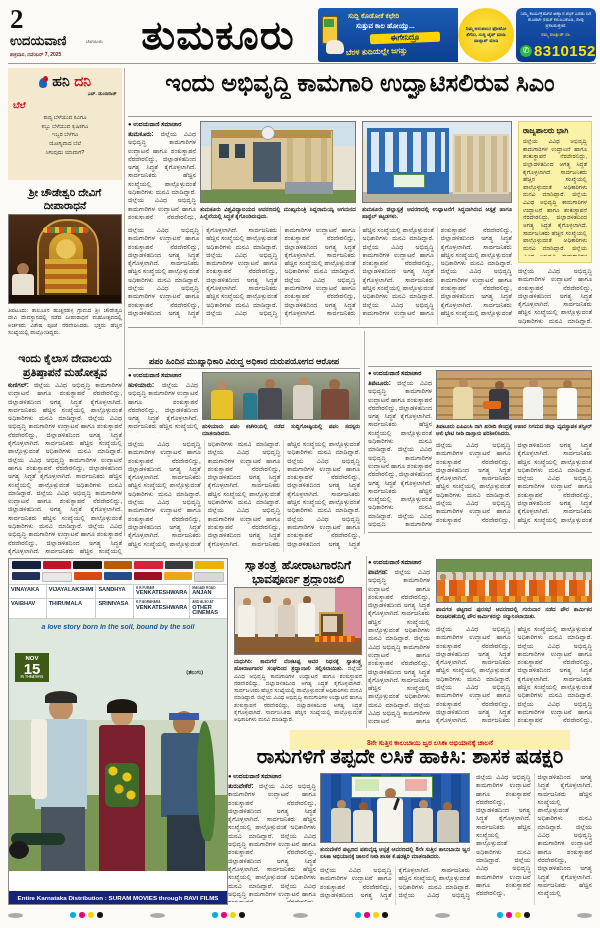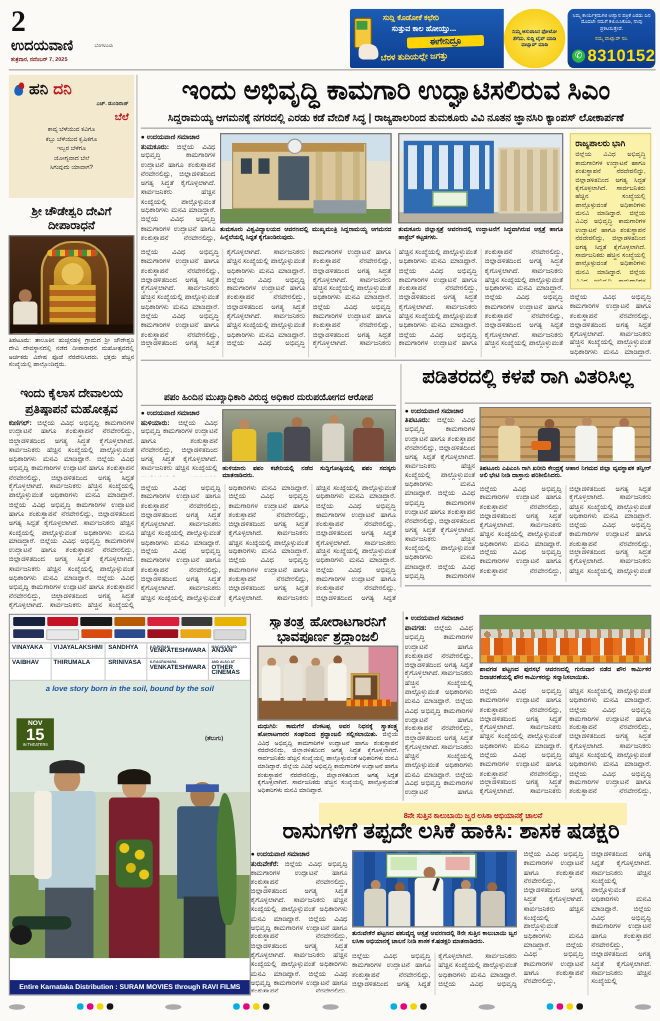--- a/index.html
+++ b/index.html
@@ -33,20 +33,21 @@
 
 <div class="page">
 
   <div class="abs" style="left:8px;top:6px;width:112px;height:56px;">
     <span class="abs" style="left:2px;top:0;font-family:'Liberation Serif',serif;font-size:27px;font-weight:bold;color:#111;line-height:1;">2</span>
     <span class="abs" style="left:2px;top:27px;font-size:13px;font-weight:bold;color:#111;white-space:nowrap;">ಉದಯವಾಣಿ</span>
     <span class="abs" style="left:78px;top:33px;font-size:4.5px;color:#333;white-space:nowrap;">ಬೆಂಗಳೂರು</span>
     <span class="abs" style="left:2px;top:45px;font-size:5px;color:#7a1010;font-weight:bold;white-space:nowrap;">ಶುಕ್ರವಾರ, ನವೆಂಬರ್ 7, 2025</span>
   </div>
 
+  <div class="abs hl" style="left:122px;top:8px;width:192px;height:54px;font-size:40px;line-height:54px;letter-spacing:1px;">ತುಮಕೂರು</div>
 
   <div class="abs" style="left:318px;top:8px;width:278px;height:54px;display:flex;border-radius:3px;overflow:hidden;">
     <div style="width:140px;background:linear-gradient(180deg,#1c5cb4,#0d3f91);position:relative;">
       <div style="position:absolute;left:2px;top:6px;width:26px;height:44px;">
         <div style="position:absolute;left:2px;top:2px;width:14px;height:26px;background:#f6c83c;border-radius:2px;border:1px solid #7a5a00;"></div>
         <div style="position:absolute;left:4px;top:5px;width:10px;height:8px;background:#3f9c3f;"></div>
         <div style="position:absolute;left:6px;top:26px;width:18px;height:14px;background:#f4e9dd;border-radius:6px 8px 4px 4px;"></div>
       </div>
       <div style="position:absolute;left:30px;top:4px;width:108px;font-size:7px;font-weight:bold;color:#ffe14d;white-space:nowrap;overflow:hidden;">ಸುದ್ದಿ ಕೊಡೋಕೆ ಕಛೇರಿ</div>
       <div style="position:absolute;left:38px;top:14px;width:100px;font-size:7px;font-weight:bold;color:#fff;white-space:nowrap;overflow:hidden;">ಸುತ್ತುವ ಕಾಲ ಹೋಯ್ತು...</div>
@@ -64,30 +65,30 @@
         <span style="font-size:15px;font-weight:bold;color:#ffe000;letter-spacing:.5px;white-space:nowrap;">8310152292</span>
       </div>
     </div>
   </div>
 
   <div class="rule-h" style="left:8px;top:63px;width:588px;"></div>
 
   <div class="rule-v" style="left:124px;top:68px;height:468px;"></div>
 
   <div class="abs" style="left:8px;top:68px;width:114px;height:112px;background:#f3e9cf;padding:4px 5px;box-sizing:border-box;">
-    <div style="position:relative;">
+    <div style="text-align:center;position:relative;">
       <span style="display:inline-block;width:9px;height:12px;position:relative;vertical-align:middle;">
         <i style="position:absolute;left:0;top:2px;width:8px;height:10px;background:#1565c0;border-radius:50% 50% 50% 50%/60% 60% 40% 40%;"></i>
         <i style="position:absolute;left:4px;top:0;width:5px;height:6px;background:#c4161c;border-radius:50% 50% 50% 50%/60% 60% 40% 40%;"></i>
       </span>
       <span style="font-size:14px;font-weight:bold;color:#111;">ಹನಿ</span>
       <span style="font-size:14px;font-weight:bold;color:#c4161c;">ದನಿ</span>
     </div>
     <div style="text-align:right;font-size:4.8px;font-weight:bold;color:#333;margin-top:1px;">ಎಚ್. ಡುಂಡಿರಾಜ್</div>
-    <div style="text-align:right;font-size:9px;font-weight:bold;color:#c4161c;margin-top:4px;">ಬೆಲೆ</div>
+    <div style="text-align:left;font-size:9px;font-weight:bold;color:#c4161c;margin-top:4px;">ಬೆಲೆ</div>
     <div style="text-align:center;font-size:5.6px;line-height:1.55;color:#222;margin-top:2px;">
       <div>ಕಾವ್ಯ ಬೆಳೆಯುವ ಕವಿಗೂ</div>
       <div>ಕಬ್ಬು ಬೆಳೆಯುವ ಕೃಷಿಕಗೂ</div>
       <div>ಇಬ್ಬರ ಬೆಳೆಗೂ</div>
       <div>ಯೋಗ್ಯವಾದ ಬೆಲೆ</div>
       <div>ಸಿಗುವುದು ಯಾವಾಗ?</div>
     </div>
   </div>
 
   <div class="abs hl" style="left:8px;top:186px;width:114px;font-size:10.5px;">ಶ್ರೀ ಚೌಡೇಶ್ವರಿ ದೇವಿಗೆ</div>
@@ -109,21 +110,20 @@
   <div class="cap" style="left:8px;top:307px;width:114px;height:42px;font-weight:normal;">ತಿಪಟೂರು: ತಾಲೂಕಿನ ಹುಚ್ಚನಹಳ್ಳಿ ಗ್ರಾಮದ ಶ್ರೀ ಚೌಡೇಶ್ವರಿ ದೇವಿ ದೇವಸ್ಥಾನದಲ್ಲಿ ನಡೆದ ದೀಪಾರಾಧನೆ ಮಹೋತ್ಸವದಲ್ಲಿ ಅರ್ಚಕರು ವಿಶೇಷ ಪೂಜೆ ನೆರವೇರಿಸಿದರು. ಭಕ್ತರು ಹೆಚ್ಚಿನ ಸಂಖ್ಯೆಯಲ್ಲಿ ಪಾಲ್ಗೊಂಡಿದ್ದರು.</div>
 
   <div class="abs hl" style="left:8px;top:352px;width:114px;font-size:11px;">ಇಂದು ಕೈಲಾಸ ದೇವಾಲಯ</div>
   <div class="abs hl" style="left:8px;top:366px;width:114px;font-size:11px;">ಪ್ರತಿಷ್ಠಾಪನೆ ಮಹೋತ್ಸವ</div>
   <div class="abs body-txt" style="left:8px;top:381px;width:114px;height:174px;">
     <span class="dl">ಕುಣಿಗಲ್:</span>
     <span> ಜಿಲ್ಲೆಯ ವಿವಿಧ ಅಭಿವೃದ್ಧಿ ಕಾಮಗಾರಿಗಳ ಉದ್ಘಾಟನೆ ಹಾಗೂ ಶಂಕುಸ್ಥಾಪನೆ ನೆರವೇರಲಿದ್ದು, ಜಿಲ್ಲಾಡಳಿತದಿಂದ ಅಗತ್ಯ ಸಿದ್ಧತೆ ಕೈಗೊಳ್ಳಲಾಗಿದೆ. ಸಾರ್ವಜನಿಕರು ಹೆಚ್ಚಿನ ಸಂಖ್ಯೆಯಲ್ಲಿ ಪಾಲ್ಗೊಳ್ಳುವಂತೆ ಅಧಿಕಾರಿಗಳು ಮನವಿ ಮಾಡಿದ್ದಾರೆ. ಜಿಲ್ಲೆಯ ವಿವಿಧ ಅಭಿವೃದ್ಧಿ ಕಾಮಗಾರಿಗಳ ಉದ್ಘಾಟನೆ ಹಾಗೂ ಶಂಕುಸ್ಥಾಪನೆ ನೆರವೇರಲಿದ್ದು, ಜಿಲ್ಲಾಡಳಿತದಿಂದ ಅಗತ್ಯ ಸಿದ್ಧತೆ ಕೈಗೊಳ್ಳಲಾಗಿದೆ. ಸಾರ್ವಜನಿಕರು ಹೆಚ್ಚಿನ ಸಂಖ್ಯೆಯಲ್ಲಿ ಪಾಲ್ಗೊಳ್ಳುವಂತೆ ಅಧಿಕಾರಿಗಳು ಮನವಿ ಮಾಡಿದ್ದಾರೆ. ಜಿಲ್ಲೆಯ ವಿವಿಧ ಅಭಿವೃದ್ಧಿ ಕಾಮಗಾರಿಗಳ ಉದ್ಘಾಟನೆ ಹಾಗೂ ಶಂಕುಸ್ಥಾಪನೆ ನೆರವೇರಲಿದ್ದು, ಜಿಲ್ಲಾಡಳಿತದಿಂದ ಅಗತ್ಯ ಸಿದ್ಧತೆ ಕೈಗೊಳ್ಳಲಾಗಿದೆ. ಸಾರ್ವಜನಿಕರು ಹೆಚ್ಚಿನ ಸಂಖ್ಯೆಯಲ್ಲಿ ಪಾಲ್ಗೊಳ್ಳುವಂತೆ ಅಧಿಕಾರಿಗಳು ಮನವಿ ಮಾಡಿದ್ದಾರೆ. ಜಿಲ್ಲೆಯ ವಿವಿಧ ಅಭಿವೃದ್ಧಿ ಕಾಮಗಾರಿಗಳ ಉದ್ಘಾಟನೆ ಹಾಗೂ ಶಂಕುಸ್ಥಾಪನೆ ನೆರವೇರಲಿದ್ದು, ಜಿಲ್ಲಾಡಳಿತದಿಂದ ಅಗತ್ಯ ಸಿದ್ಧತೆ ಕೈಗೊಳ್ಳಲಾಗಿದೆ. ಸಾರ್ವಜನಿಕರು ಹೆಚ್ಚಿನ ಸಂಖ್ಯೆಯಲ್ಲಿ ಪಾಲ್ಗೊಳ್ಳುವಂತೆ ಅಧಿಕಾರಿಗಳು ಮನವಿ ಮಾಡಿದ್ದಾರೆ. ಜಿಲ್ಲೆಯ ವಿವಿಧ ಅಭಿವೃದ್ಧಿ ಕಾಮಗಾರಿಗಳ ಉದ್ಘಾಟನೆ ಹಾಗೂ ಶಂಕುಸ್ಥಾಪನೆ ನೆರವೇರಲಿದ್ದು, ಜಿಲ್ಲಾಡಳಿತದಿಂದ ಅಗತ್ಯ ಸಿದ್ಧತೆ ಕೈಗೊಳ್ಳಲಾಗಿದೆ. ಸಾರ್ವಜನಿಕರು ಹೆಚ್ಚಿನ ಸಂಖ್ಯೆಯಲ್ಲಿ ಪಾಲ್ಗೊಳ್ಳುವಂತೆ ಅಧಿಕಾರಿಗಳು ಮನವಿ ಮಾಡಿದ್ದಾರೆ. ಜಿಲ್ಲೆಯ ವಿವಿಧ ಅಭಿವೃದ್ಧಿ ಕಾಮಗಾರಿಗಳ ಉದ್ಘಾಟನೆ ಹಾಗೂ ಶಂಕುಸ್ಥಾಪನೆ ನೆರವೇರಲಿದ್ದು, ಜಿಲ್ಲಾಡಳಿತದಿಂದ ಅಗತ್ಯ ಸಿದ್ಧತೆ ಕೈಗೊಳ್ಳಲಾಗಿದೆ. ಸಾರ್ವಜನಿಕರು ಹೆಚ್ಚಿನ ಸಂಖ್ಯೆಯಲ್ಲಿ ಪಾಲ್ಗೊಳ್ಳುವಂತೆ ಅಧಿಕಾರಿಗಳು ಮನವಿ ಮಾಡಿದ್ದಾರೆ.</span>
   </div>
 
   <div class="abs hl" style="left:128px;top:66px;width:464px;font-size:24px;height:33px;line-height:33px;">ಇಂದು ಅಭಿವೃದ್ಧಿ ಕಾಮಗಾರಿ ಉದ್ಘಾಟಿಸಲಿರುವ ಸಿಎಂ</div>
-  <div class="abs subhead" style="left:128px;top:101px;width:464px;font-size:9.5px;height:13px;line-height:13px;">ಸಿದ್ದರಾಮಯ್ಯ ಆಗಮನಕ್ಕೆ ನಗರದಲ್ಲಿ ಎರಡು ಕಡೆ ವೇದಿಕೆ ಸಿದ್ಧ | ರಾಜ್ಯಪಾಲರಿಂದ ತುಮಕೂರು ವಿವಿ ನೂತನ ಜ್ಞಾನಸಿರಿ ಕ್ಯಾಂಪಸ್ ಲೋಕಾರ್ಪಣೆ</div>
   <div class="rule-h" style="left:128px;top:116px;width:464px;"></div>
 
   <div class="abs" style="left:128px;top:121px;width:68px;height:102px;">
     <div class="byline">● <span>ಉದಯವಾಣಿ ಸಮಾಚಾರ</span></div>
     <div class="body-txt" style="height:90px;margin-top:2px;">
       <span class="dl">ತುಮಕೂರು:</span>
       <span> ಜಿಲ್ಲೆಯ ವಿವಿಧ ಅಭಿವೃದ್ಧಿ ಕಾಮಗಾರಿಗಳ ಉದ್ಘಾಟನೆ ಹಾಗೂ ಶಂಕುಸ್ಥಾಪನೆ ನೆರವೇರಲಿದ್ದು, ಜಿಲ್ಲಾಡಳಿತದಿಂದ ಅಗತ್ಯ ಸಿದ್ಧತೆ ಕೈಗೊಳ್ಳಲಾಗಿದೆ. ಸಾರ್ವಜನಿಕರು ಹೆಚ್ಚಿನ ಸಂಖ್ಯೆಯಲ್ಲಿ ಪಾಲ್ಗೊಳ್ಳುವಂತೆ ಅಧಿಕಾರಿಗಳು ಮನವಿ ಮಾಡಿದ್ದಾರೆ. ಜಿಲ್ಲೆಯ ವಿವಿಧ ಅಭಿವೃದ್ಧಿ ಕಾಮಗಾರಿಗಳ ಉದ್ಘಾಟನೆ ಹಾಗೂ ಶಂಕುಸ್ಥಾಪನೆ ನೆರವೇರಲಿದ್ದು, ಜಿಲ್ಲಾಡಳಿತದಿಂದ ಅಗತ್ಯ ಸಿದ್ಧತೆ ಕೈಗೊಳ್ಳಲಾಗಿದೆ. ಸಾರ್ವಜನಿಕರು ಹೆಚ್ಚಿನ ಸಂಖ್ಯೆಯಲ್ಲಿ ಪಾಲ್ಗೊಳ್ಳುವಂತೆ ಅಧಿಕಾರಿಗಳು ಮನವಿ ಮಾಡಿದ್ದಾರೆ. ಜಿಲ್ಲೆಯ ವಿವಿಧ ಅಭಿವೃದ್ಧಿ ಕಾಮಗಾರಿಗಳ ಉದ್ಘಾಟನೆ ಹಾಗೂ ಶಂಕುಸ್ಥಾಪನೆ ನೆರವೇರಲಿದ್ದು, ಜಿಲ್ಲಾಡಳಿತದಿಂದ ಅಗತ್ಯ ಸಿದ್ಧತೆ ಕೈಗೊಳ್ಳಲಾಗಿದೆ. ಸಾರ್ವಜನಿಕರು ಹೆಚ್ಚಿನ ಸಂಖ್ಯೆಯಲ್ಲಿ ಪಾಲ್ಗೊಳ್ಳುವಂತೆ ಅಧಿಕಾರಿಗಳು ಮನವಿ ಮಾಡಿದ್ದಾರೆ. ಜಿಲ್ಲೆಯ ವಿವಿಧ ಅಭಿವೃದ್ಧಿ ಕಾಮಗಾರಿಗಳ ಉದ್ಘಾಟನೆ ಹಾಗೂ ಶಂಕುಸ್ಥಾಪನೆ ನೆರವೇರಲಿದ್ದು, ಜಿಲ್ಲಾಡಳಿತದಿಂದ ಅಗತ್ಯ ಸಿದ್ಧತೆ ಕೈಗೊಳ್ಳಲಾಗಿದೆ. ಸಾರ್ವಜನಿಕರು ಹೆಚ್ಚಿನ ಸಂಖ್ಯೆಯಲ್ಲಿ ಪಾಲ್ಗೊಳ್ಳುವಂತೆ ಅಧಿಕಾರಿಗಳು ಮನವಿ ಮಾಡಿದ್ದಾರೆ.</span>
     </div>
   </div>
 
@@ -188,21 +188,20 @@
     <div style="position:absolute;left:40px;top:20px;width:14px;height:28px;background:#2a7a8c;border-radius:3px;"></div>
   </div>
   <div class="cap" style="left:202px;top:423px;width:158px;height:14px;">ಹುಳಿಯಾರು ಪಪಂ ಕಚೇರಿಯಲ್ಲಿ ನಡೆದ ಸುದ್ದಿಗೋಷ್ಠಿಯಲ್ಲಿ ಪಪಂ ಸದಸ್ಯರು ಮಾತನಾಡಿದರು.</div>
 
   <div class="abs body-txt cols3" style="left:128px;top:440px;width:232px;height:112px;">
     <span> ಜಿಲ್ಲೆಯ ವಿವಿಧ ಅಭಿವೃದ್ಧಿ ಕಾಮಗಾರಿಗಳ ಉದ್ಘಾಟನೆ ಹಾಗೂ ಶಂಕುಸ್ಥಾಪನೆ ನೆರವೇರಲಿದ್ದು, ಜಿಲ್ಲಾಡಳಿತದಿಂದ ಅಗತ್ಯ ಸಿದ್ಧತೆ ಕೈಗೊಳ್ಳಲಾಗಿದೆ. ಸಾರ್ವಜನಿಕರು ಹೆಚ್ಚಿನ ಸಂಖ್ಯೆಯಲ್ಲಿ ಪಾಲ್ಗೊಳ್ಳುವಂತೆ ಅಧಿಕಾರಿಗಳು ಮನವಿ ಮಾಡಿದ್ದಾರೆ. ಜಿಲ್ಲೆಯ ವಿವಿಧ ಅಭಿವೃದ್ಧಿ ಕಾಮಗಾರಿಗಳ ಉದ್ಘಾಟನೆ ಹಾಗೂ ಶಂಕುಸ್ಥಾಪನೆ ನೆರವೇರಲಿದ್ದು, ಜಿಲ್ಲಾಡಳಿತದಿಂದ ಅಗತ್ಯ ಸಿದ್ಧತೆ ಕೈಗೊಳ್ಳಲಾಗಿದೆ. ಸಾರ್ವಜನಿಕರು ಹೆಚ್ಚಿನ ಸಂಖ್ಯೆಯಲ್ಲಿ ಪಾಲ್ಗೊಳ್ಳುವಂತೆ ಅಧಿಕಾರಿಗಳು ಮನವಿ ಮಾಡಿದ್ದಾರೆ. ಜಿಲ್ಲೆಯ ವಿವಿಧ ಅಭಿವೃದ್ಧಿ ಕಾಮಗಾರಿಗಳ ಉದ್ಘಾಟನೆ ಹಾಗೂ ಶಂಕುಸ್ಥಾಪನೆ ನೆರವೇರಲಿದ್ದು, ಜಿಲ್ಲಾಡಳಿತದಿಂದ ಅಗತ್ಯ ಸಿದ್ಧತೆ ಕೈಗೊಳ್ಳಲಾಗಿದೆ. ಸಾರ್ವಜನಿಕರು ಹೆಚ್ಚಿನ ಸಂಖ್ಯೆಯಲ್ಲಿ ಪಾಲ್ಗೊಳ್ಳುವಂತೆ ಅಧಿಕಾರಿಗಳು ಮನವಿ ಮಾಡಿದ್ದಾರೆ. ಜಿಲ್ಲೆಯ ವಿವಿಧ ಅಭಿವೃದ್ಧಿ ಕಾಮಗಾರಿಗಳ ಉದ್ಘಾಟನೆ ಹಾಗೂ ಶಂಕುಸ್ಥಾಪನೆ ನೆರವೇರಲಿದ್ದು, ಜಿಲ್ಲಾಡಳಿತದಿಂದ ಅಗತ್ಯ ಸಿದ್ಧತೆ ಕೈಗೊಳ್ಳಲಾಗಿದೆ. ಸಾರ್ವಜನಿಕರು ಹೆಚ್ಚಿನ ಸಂಖ್ಯೆಯಲ್ಲಿ ಪಾಲ್ಗೊಳ್ಳುವಂತೆ ಅಧಿಕಾರಿಗಳು ಮನವಿ ಮಾಡಿದ್ದಾರೆ. ಜಿಲ್ಲೆಯ ವಿವಿಧ ಅಭಿವೃದ್ಧಿ ಕಾಮಗಾರಿಗಳ ಉದ್ಘಾಟನೆ ಹಾಗೂ ಶಂಕುಸ್ಥಾಪನೆ ನೆರವೇರಲಿದ್ದು, ಜಿಲ್ಲಾಡಳಿತದಿಂದ ಅಗತ್ಯ ಸಿದ್ಧತೆ ಕೈಗೊಳ್ಳಲಾಗಿದೆ. ಸಾರ್ವಜನಿಕರು ಹೆಚ್ಚಿನ ಸಂಖ್ಯೆಯಲ್ಲಿ ಪಾಲ್ಗೊಳ್ಳುವಂತೆ ಅಧಿಕಾರಿಗಳು ಮನವಿ ಮಾಡಿದ್ದಾರೆ. ಜಿಲ್ಲೆಯ ವಿವಿಧ ಅಭಿವೃದ್ಧಿ ಕಾಮಗಾರಿಗಳ ಉದ್ಘಾಟನೆ ಹಾಗೂ ಶಂಕುಸ್ಥಾಪನೆ ನೆರವೇರಲಿದ್ದು, ಜಿಲ್ಲಾಡಳಿತದಿಂದ ಅಗತ್ಯ ಸಿದ್ಧತೆ ಕೈಗೊಳ್ಳಲಾಗಿದೆ. ಸಾರ್ವಜನಿಕರು ಹೆಚ್ಚಿನ ಸಂಖ್ಯೆಯಲ್ಲಿ ಪಾಲ್ಗೊಳ್ಳುವಂತೆ ಅಧಿಕಾರಿಗಳು ಮನವಿ ಮಾಡಿದ್ದಾರೆ. ಜಿಲ್ಲೆಯ ವಿವಿಧ ಅಭಿವೃದ್ಧಿ ಕಾಮಗಾರಿಗಳ ಉದ್ಘಾಟನೆ ಹಾಗೂ ಶಂಕುಸ್ಥಾಪನೆ ನೆರವೇರಲಿದ್ದು, ಜಿಲ್ಲಾಡಳಿತದಿಂದ ಅಗತ್ಯ ಸಿದ್ಧತೆ ಕೈಗೊಳ್ಳಲಾಗಿದೆ. ಸಾರ್ವಜನಿಕರು ಹೆಚ್ಚಿನ ಸಂಖ್ಯೆಯಲ್ಲಿ ಪಾಲ್ಗೊಳ್ಳುವಂತೆ ಅಧಿಕಾರಿಗಳು ಮನವಿ ಮಾಡಿದ್ದಾರೆ. ಜಿಲ್ಲೆಯ ವಿವಿಧ ಅಭಿವೃದ್ಧಿ ಕಾಮಗಾರಿಗಳ ಉದ್ಘಾಟನೆ ಹಾಗೂ ಶಂಕುಸ್ಥಾಪನೆ ನೆರವೇರಲಿದ್ದು, ಜಿಲ್ಲಾಡಳಿತದಿಂದ ಅಗತ್ಯ ಸಿದ್ಧತೆ ಕೈಗೊಳ್ಳಲಾಗಿದೆ. ಸಾರ್ವಜನಿಕರು ಹೆಚ್ಚಿನ ಸಂಖ್ಯೆಯಲ್ಲಿ ಪಾಲ್ಗೊಳ್ಳುವಂತೆ ಅಧಿಕಾರಿಗಳು ಮನವಿ ಮಾಡಿದ್ದಾರೆ. ಜಿಲ್ಲೆಯ ವಿವಿಧ ಅಭಿವೃದ್ಧಿ ಕಾಮಗಾರಿಗಳ ಉದ್ಘಾಟನೆ ಹಾಗೂ ಶಂಕುಸ್ಥಾಪನೆ ನೆರವೇರಲಿದ್ದು, ಜಿಲ್ಲಾಡಳಿತದಿಂದ ಅಗತ್ಯ ಸಿದ್ಧತೆ ಕೈಗೊಳ್ಳಲಾಗಿದೆ. ಸಾರ್ವಜನಿಕರು ಹೆಚ್ಚಿನ ಸಂಖ್ಯೆಯಲ್ಲಿ ಪಾಲ್ಗೊಳ್ಳುವಂತೆ ಅಧಿಕಾರಿಗಳು ಮನವಿ ಮಾಡಿದ್ದಾರೆ.</span>
   </div>
 
   <div class="rule-v" style="left:364px;top:331px;height:203px;"></div>
 
-  <div class="abs hl" style="left:368px;top:331px;width:224px;font-size:18px;height:23px;line-height:23px;">ಪಡಿತರದಲ್ಲಿ ಕಳಪೆ ರಾಗಿ ವಿತರಿಸಿಲ್ಲ</div>
   <div class="rule-h" style="left:368px;top:366px;width:224px;"></div>
 
   <div class="abs" style="left:368px;top:370px;width:64px;height:160px;">
     <div class="byline">● <span>ಉದಯವಾಣಿ ಸಮಾಚಾರ</span></div>
     <div class="body-txt" style="height:148px;margin-top:2px;">
       <span class="dl">ತಿಪಟೂರು:</span>
       <span> ಜಿಲ್ಲೆಯ ವಿವಿಧ ಅಭಿವೃದ್ಧಿ ಕಾಮಗಾರಿಗಳ ಉದ್ಘಾಟನೆ ಹಾಗೂ ಶಂಕುಸ್ಥಾಪನೆ ನೆರವೇರಲಿದ್ದು, ಜಿಲ್ಲಾಡಳಿತದಿಂದ ಅಗತ್ಯ ಸಿದ್ಧತೆ ಕೈಗೊಳ್ಳಲಾಗಿದೆ. ಸಾರ್ವಜನಿಕರು ಹೆಚ್ಚಿನ ಸಂಖ್ಯೆಯಲ್ಲಿ ಪಾಲ್ಗೊಳ್ಳುವಂತೆ ಅಧಿಕಾರಿಗಳು ಮನವಿ ಮಾಡಿದ್ದಾರೆ. ಜಿಲ್ಲೆಯ ವಿವಿಧ ಅಭಿವೃದ್ಧಿ ಕಾಮಗಾರಿಗಳ ಉದ್ಘಾಟನೆ ಹಾಗೂ ಶಂಕುಸ್ಥಾಪನೆ ನೆರವೇರಲಿದ್ದು, ಜಿಲ್ಲಾಡಳಿತದಿಂದ ಅಗತ್ಯ ಸಿದ್ಧತೆ ಕೈಗೊಳ್ಳಲಾಗಿದೆ. ಸಾರ್ವಜನಿಕರು ಹೆಚ್ಚಿನ ಸಂಖ್ಯೆಯಲ್ಲಿ ಪಾಲ್ಗೊಳ್ಳುವಂತೆ ಅಧಿಕಾರಿಗಳು ಮನವಿ ಮಾಡಿದ್ದಾರೆ. ಜಿಲ್ಲೆಯ ವಿವಿಧ ಅಭಿವೃದ್ಧಿ ಕಾಮಗಾರಿಗಳ ಉದ್ಘಾಟನೆ ಹಾಗೂ ಶಂಕುಸ್ಥಾಪನೆ ನೆರವೇರಲಿದ್ದು, ಜಿಲ್ಲಾಡಳಿತದಿಂದ ಅಗತ್ಯ ಸಿದ್ಧತೆ ಕೈಗೊಳ್ಳಲಾಗಿದೆ. ಸಾರ್ವಜನಿಕರು ಹೆಚ್ಚಿನ ಸಂಖ್ಯೆಯಲ್ಲಿ ಪಾಲ್ಗೊಳ್ಳುವಂತೆ ಅಧಿಕಾರಿಗಳು ಮನವಿ ಮಾಡಿದ್ದಾರೆ. ಜಿಲ್ಲೆಯ ವಿವಿಧ ಅಭಿವೃದ್ಧಿ ಕಾಮಗಾರಿಗಳ ಉದ್ಘಾಟನೆ ಹಾಗೂ ಶಂಕುಸ್ಥಾಪನೆ ನೆರವೇರಲಿದ್ದು, ಜಿಲ್ಲಾಡಳಿತದಿಂದ ಅಗತ್ಯ ಸಿದ್ಧತೆ ಕೈಗೊಳ್ಳಲಾಗಿದೆ. ಸಾರ್ವಜನಿಕರು ಹೆಚ್ಚಿನ ಸಂಖ್ಯೆಯಲ್ಲಿ ಪಾಲ್ಗೊಳ್ಳುವಂತೆ ಅಧಿಕಾರಿಗಳು ಮನವಿ ಮಾಡಿದ್ದಾರೆ. ಜಿಲ್ಲೆಯ ವಿವಿಧ ಅಭಿವೃದ್ಧಿ ಕಾಮಗಾರಿಗಳ ಉದ್ಘಾಟನೆ ಹಾಗೂ ಶಂಕುಸ್ಥಾಪನೆ ನೆರವೇರಲಿದ್ದು, ಜಿಲ್ಲಾಡಳಿತದಿಂದ ಅಗತ್ಯ ಸಿದ್ಧತೆ ಕೈಗೊಳ್ಳಲಾಗಿದೆ. ಸಾರ್ವಜನಿಕರು ಹೆಚ್ಚಿನ ಸಂಖ್ಯೆಯಲ್ಲಿ ಪಾಲ್ಗೊಳ್ಳುವಂತೆ ಅಧಿಕಾರಿಗಳು ಮನವಿ ಮಾಡಿದ್ದಾರೆ.</span>
     </div>
   </div>
 

